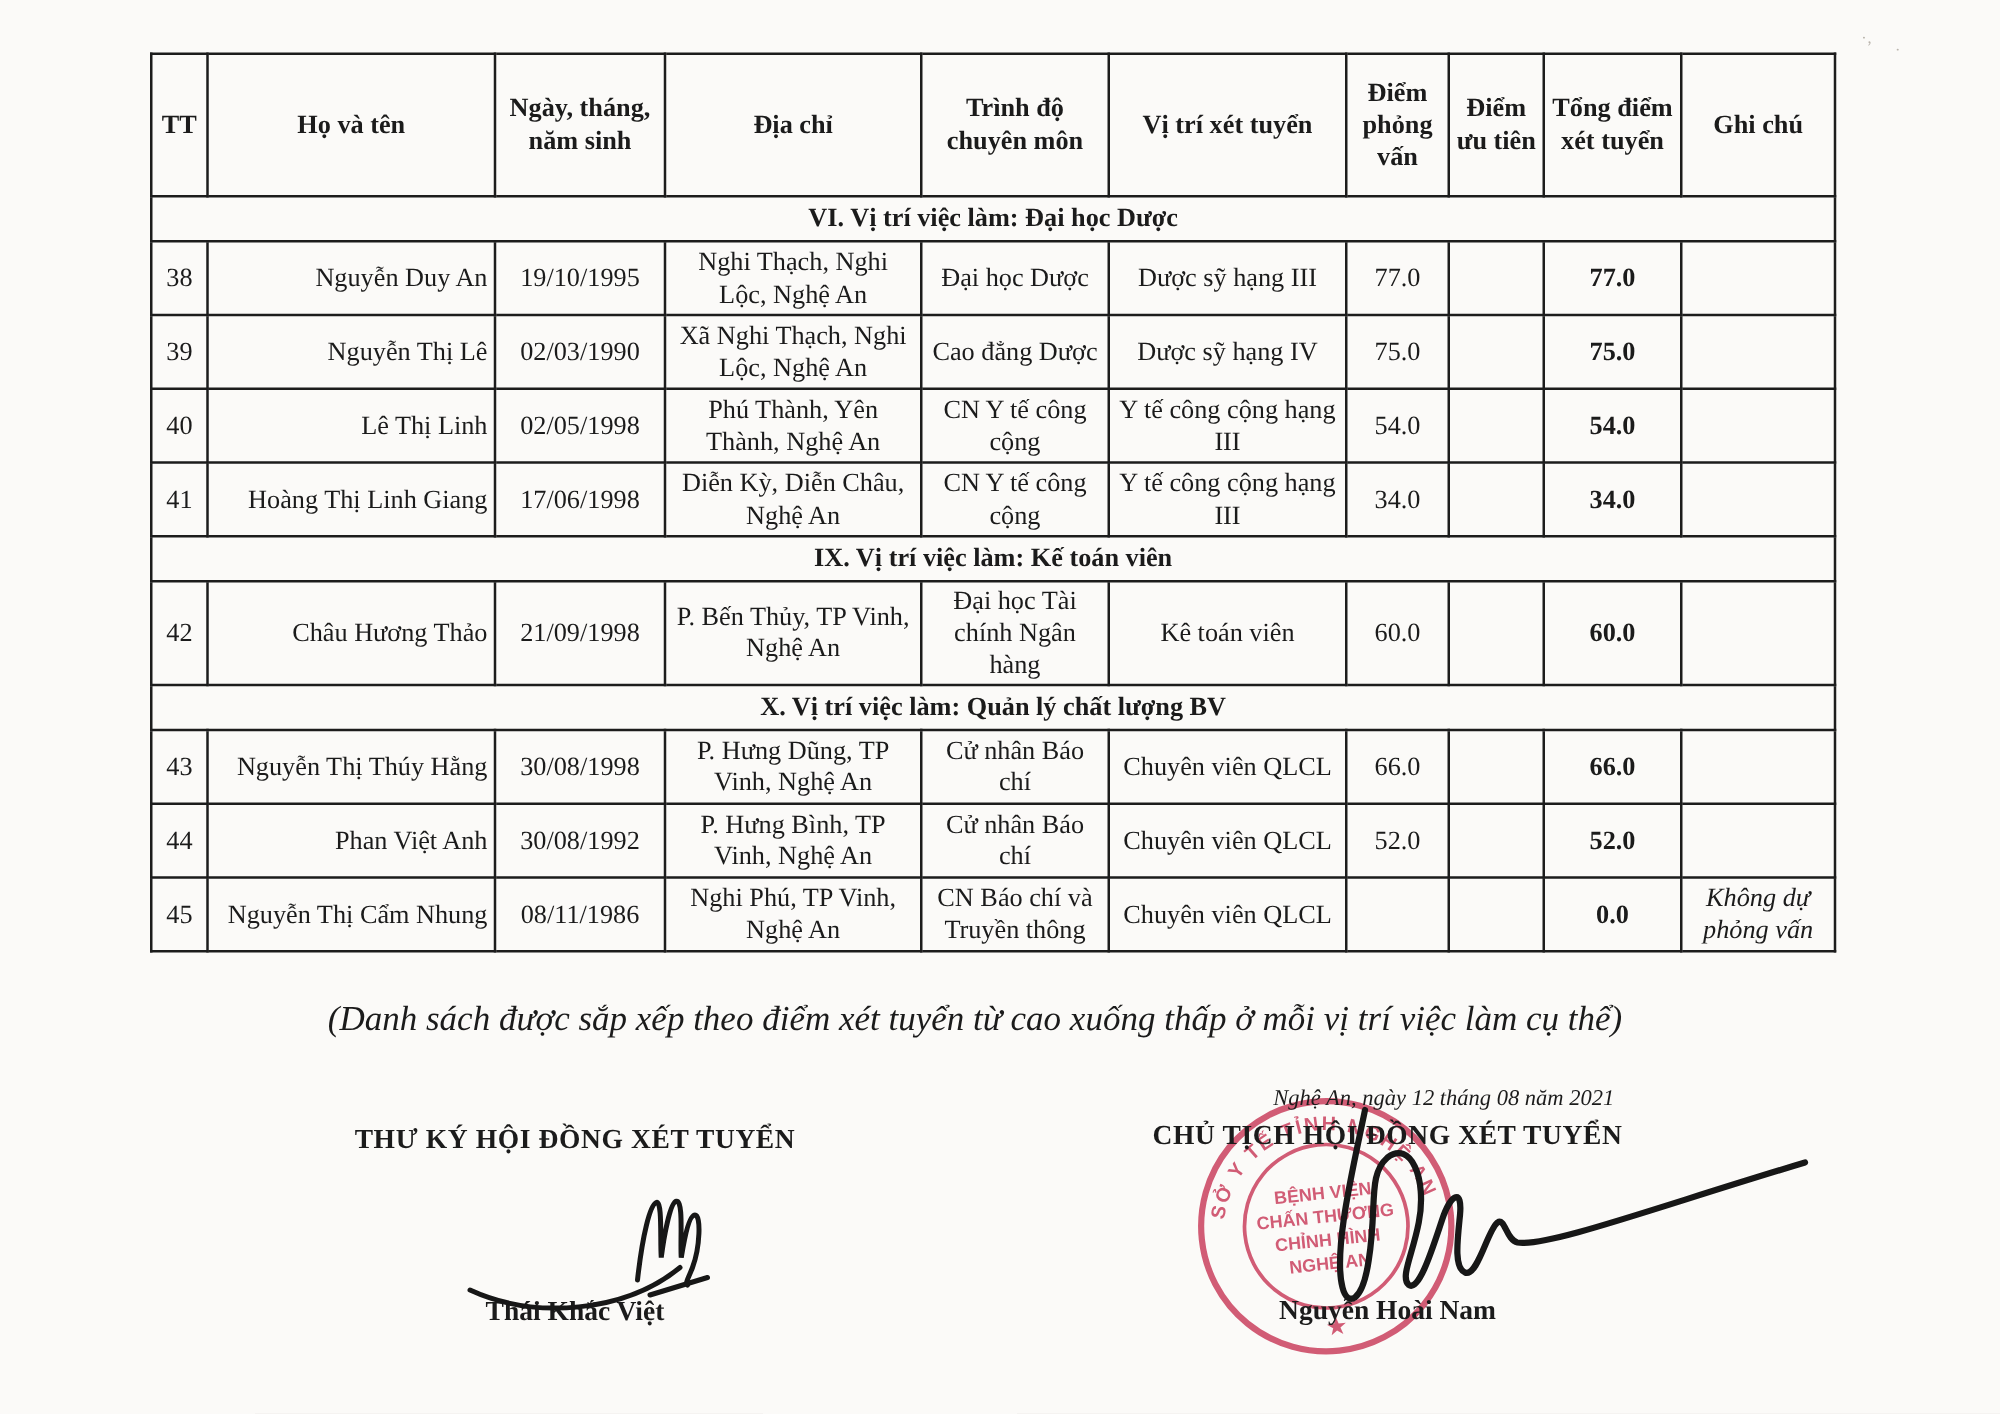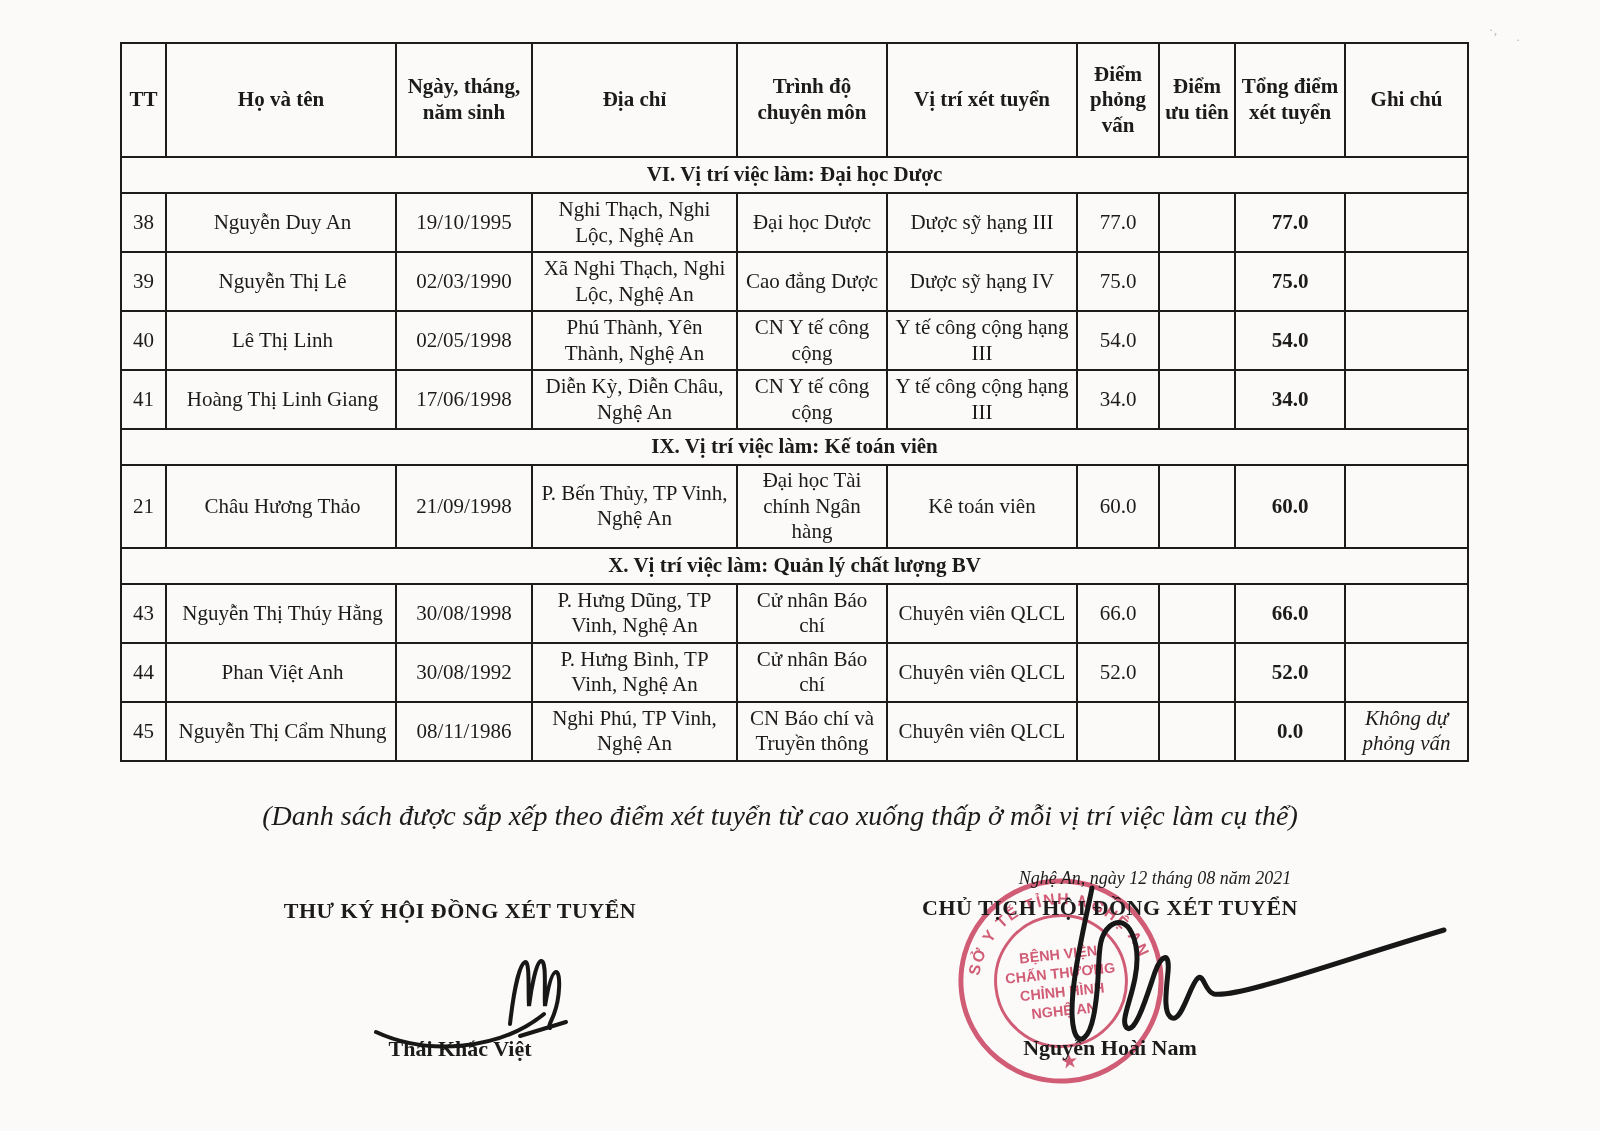--- a/index.html
+++ b/index.html
@@ -28,21 +28,21 @@
     overflow:hidden;
   }
   .doc-table thead th{
     font-weight:bold;height:108px;
   }
   tr.section-row td{
     font-weight:bold;
     height:30px;font-size:21px;
   }
   tr.candidate-row td{height:53px;}
-  td.col-name{text-align:center;padding-left:8px;}
+  td.col-name{text-align:right;padding-left:8px;}
   td.col-total{font-weight:bold;}
   td.col-note{font-style:italic;}
   
   .sort-note{
     position:absolute;left:0;right:40px;top:800px;
     text-align:center;font-style:italic;font-size:28px;
   }
   .date-line{
     position:absolute;left:920px;top:868px;width:470px;
     text-align:center;font-style:italic;font-size:18px;
@@ -152,21 +152,21 @@
           <td class="col-position">Y tế công cộng hạng III</td>
           <td class="col-interview">34.0</td>
           <td class="col-priority"></td>
           <td class="col-total">34.0</td>
           <td class="col-note"></td>
         </tr>
         <tr class="section-row">
           <td colspan="10">IX. Vị trí việc làm: Kế toán viên</td>
         </tr>
         <tr class="candidate-row">
-          <td class="col-tt">21</td>
+          <td class="col-tt">42</td>
           <td class="col-name">Châu Hương Thảo</td>
           <td class="col-dob">21/09/1998</td>
           <td class="col-address">P. Bến Thủy, TP Vinh, Nghệ An</td>
           <td class="col-qualification">Đại học Tài chính Ngân hàng</td>
           <td class="col-position">Kê toán viên</td>
           <td class="col-interview">60.0</td>
           <td class="col-priority"></td>
           <td class="col-total">60.0</td>
           <td class="col-note"></td>
         </tr>

